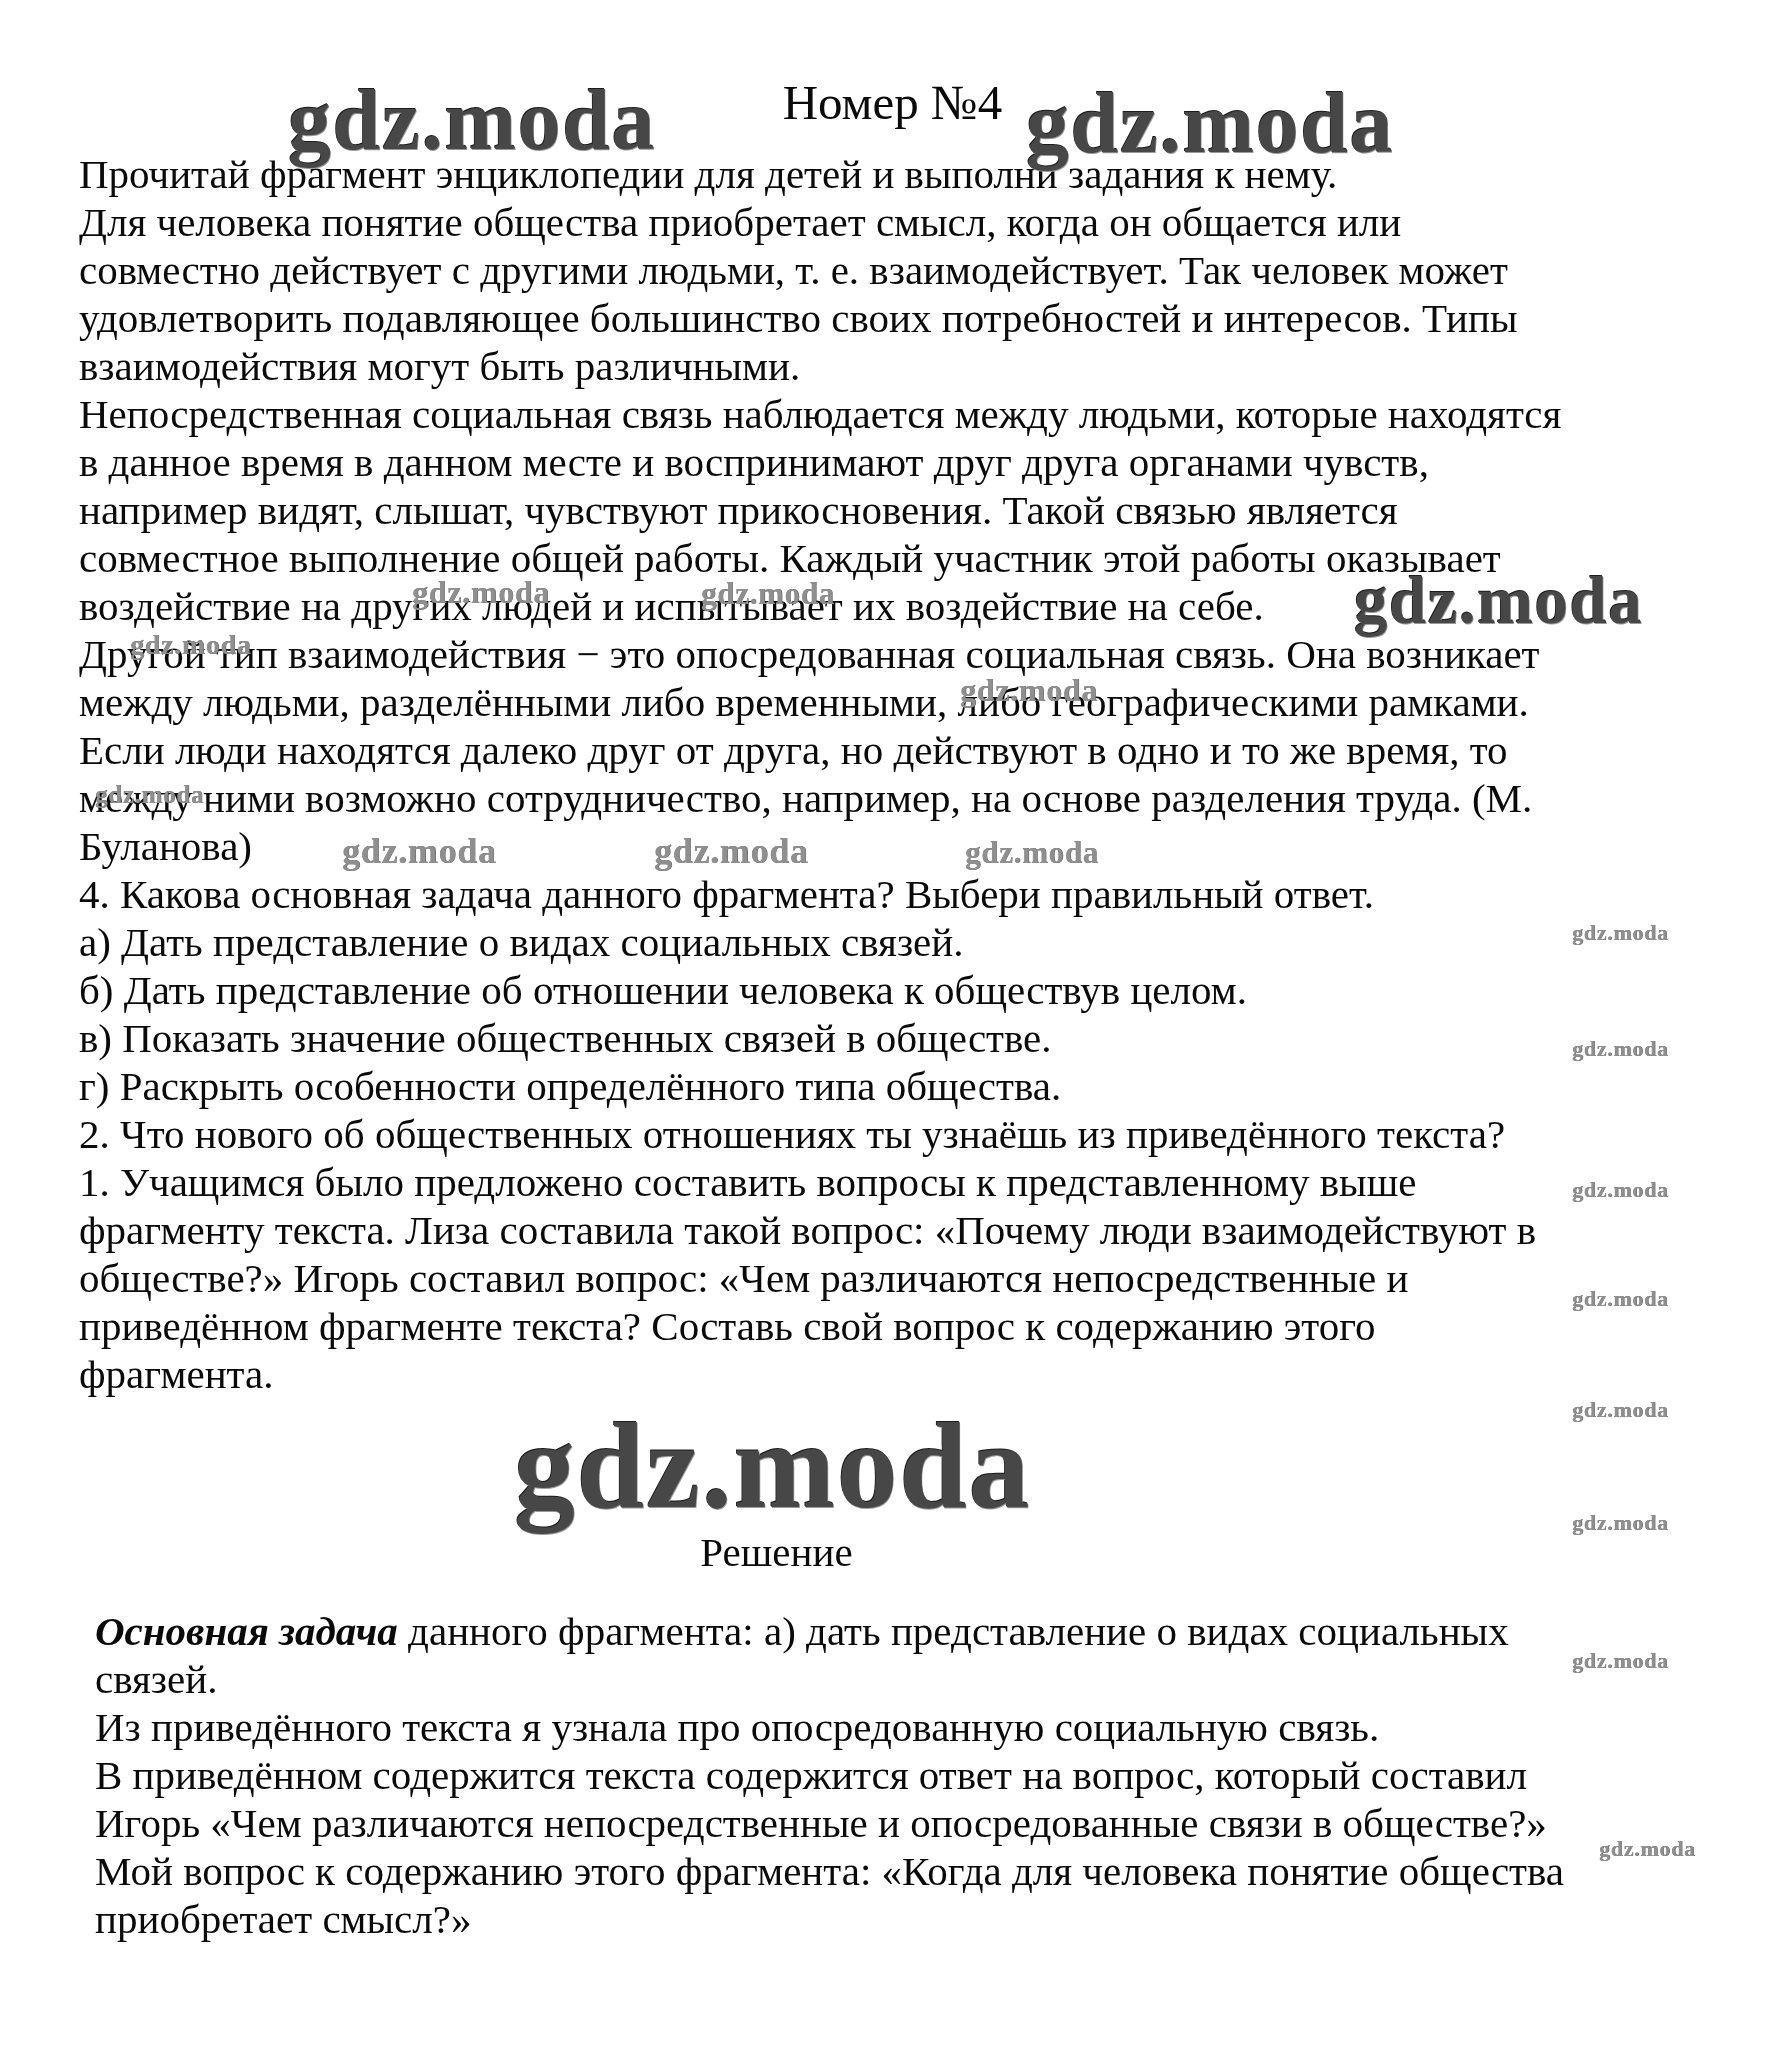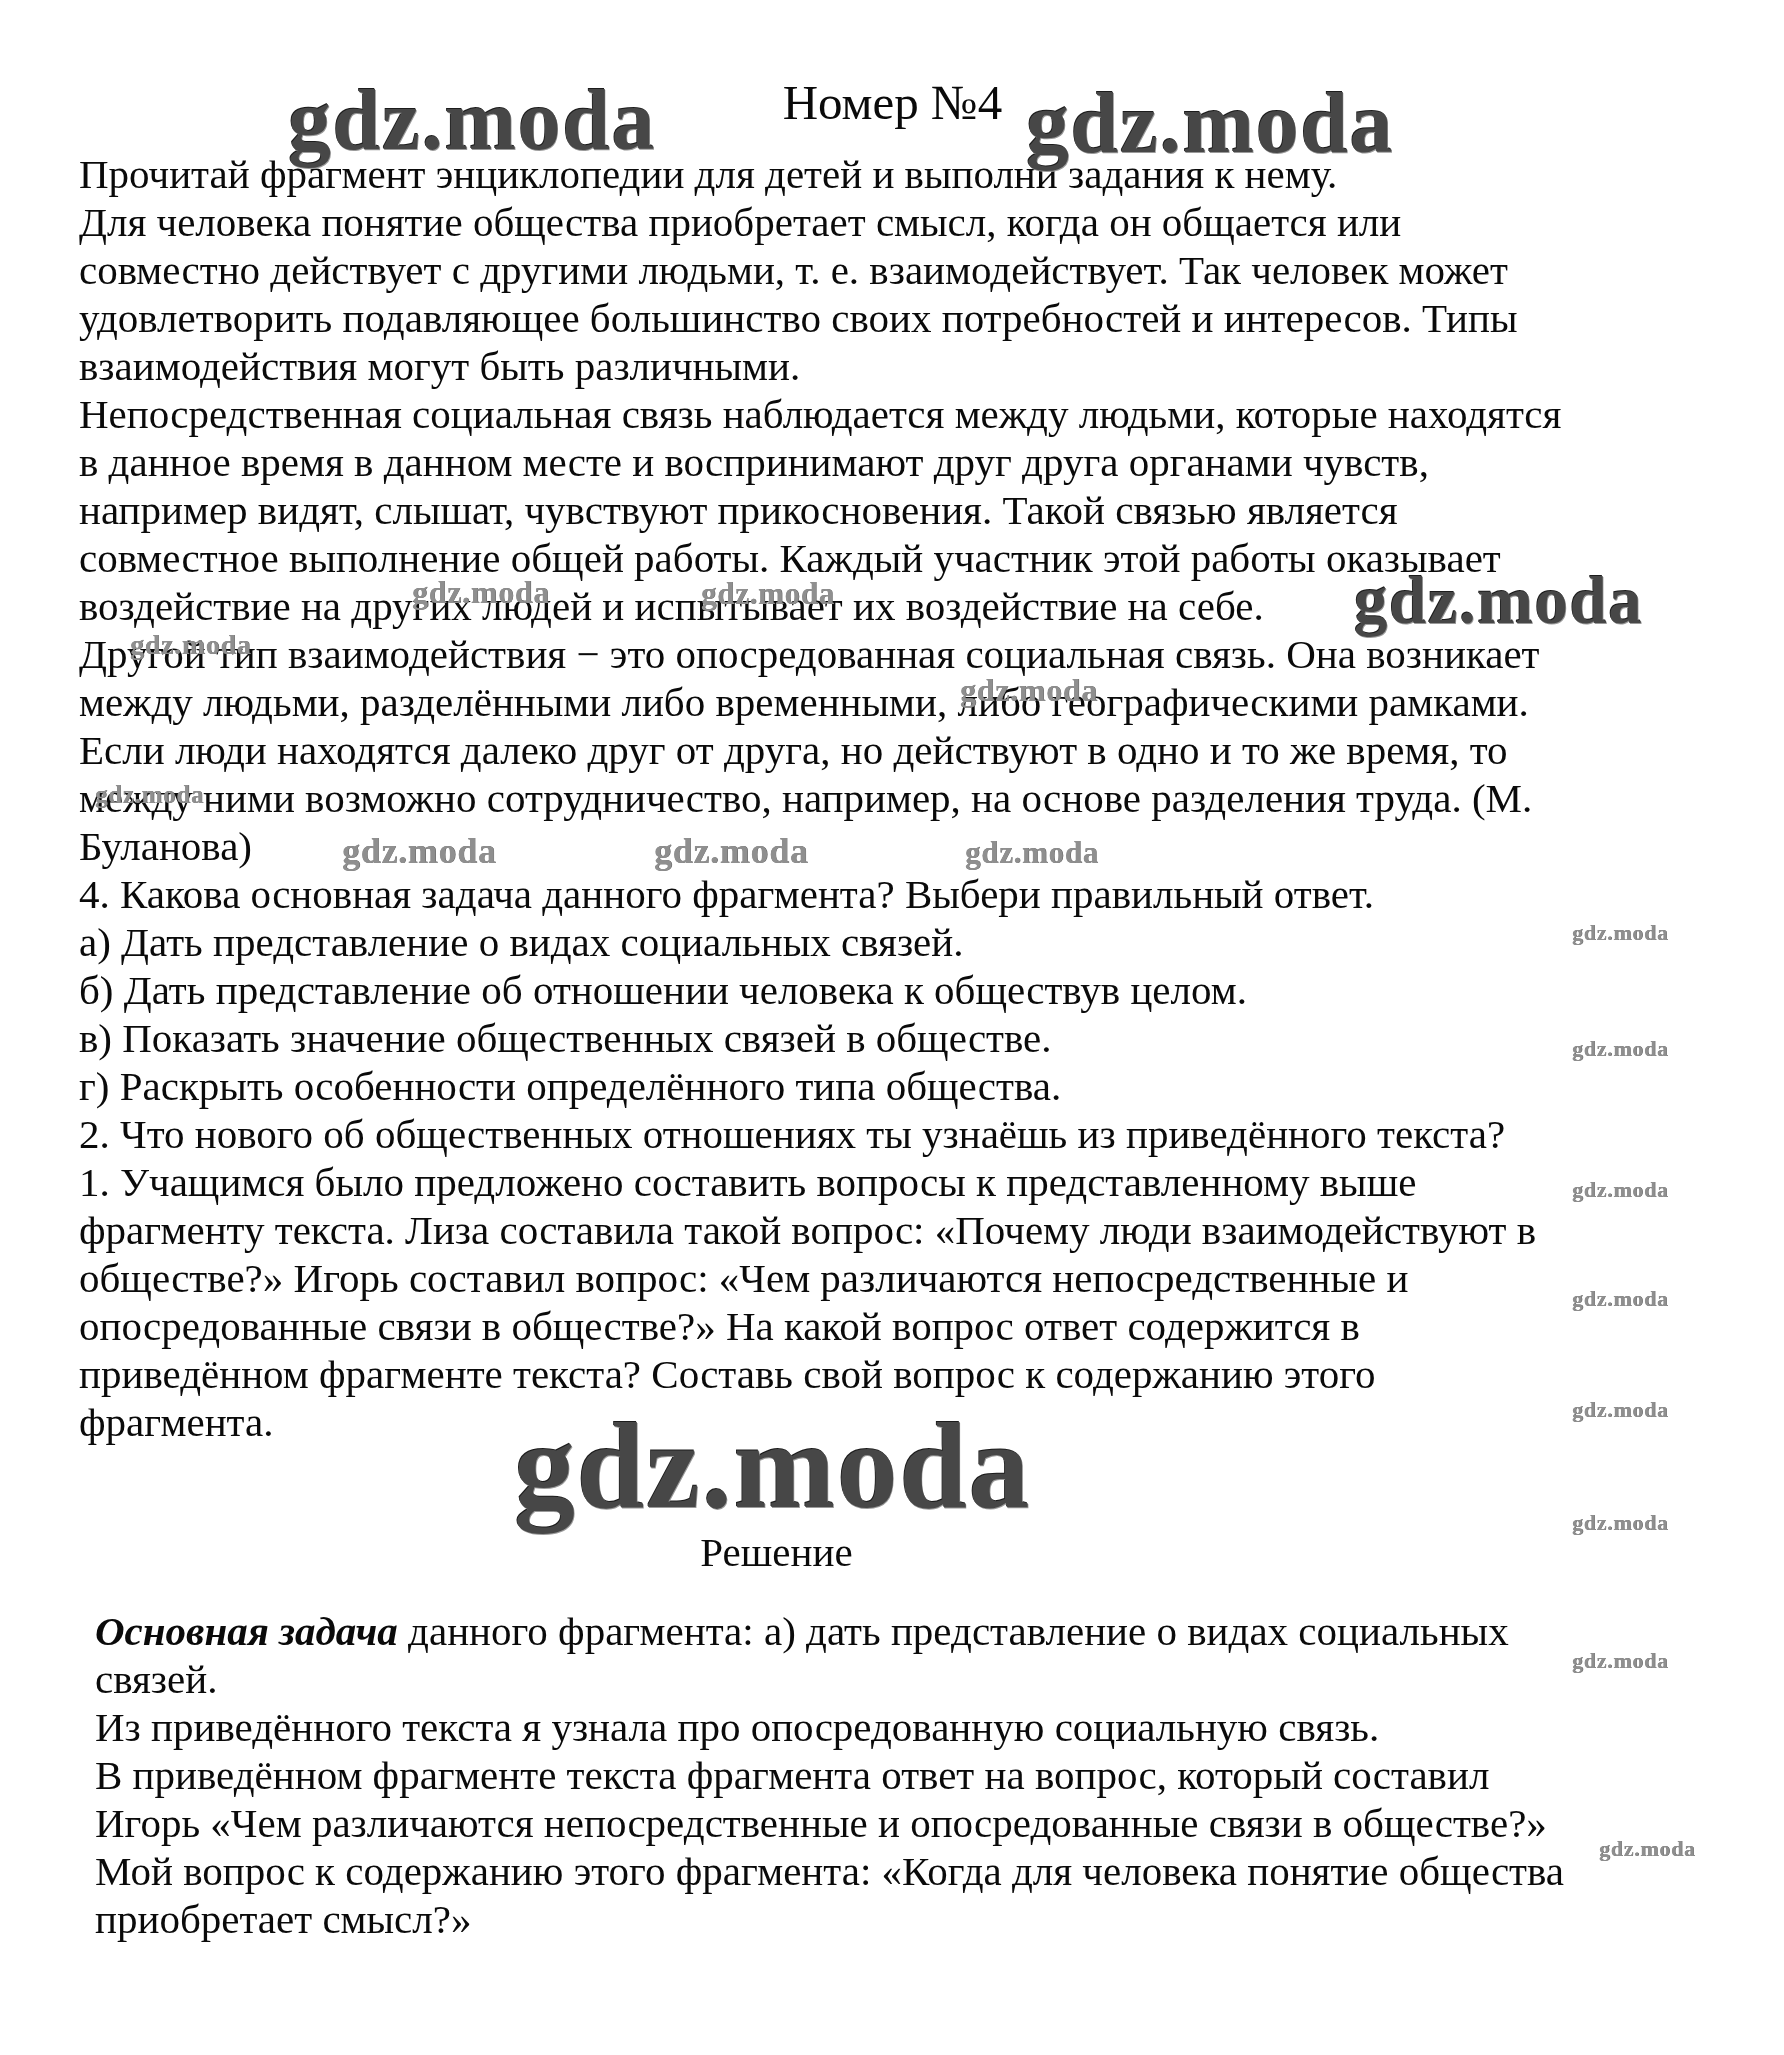--- a/index.html
+++ b/index.html
@@ -65,32 +65,31 @@
   <div class="line">Буланова)</div>
   <div class="line">4. Какова основная задача данного фрагмента? Выбери правильный ответ.</div>
   <div class="line">а) Дать представление о видах социальных связей.</div>
   <div class="line">б) Дать представление об отношении человека к обществув целом.</div>
   <div class="line">в) Показать значение общественных связей в обществе.</div>
   <div class="line">г) Раскрыть особенности определённого типа общества.</div>
   <div class="line">2. Что нового об общественных отношениях ты узнаёшь из приведённого текста?</div>
   <div class="line">1. Учащимся было предложено составить вопросы к представленному выше</div>
   <div class="line">фрагменту текста. Лиза составила такой вопрос: «Почему люди взаимодействуют в</div>
   <div class="line">обществе?» Игорь составил вопрос: «Чем различаются непосредственные и</div>
-  <div class="line">опосредованные связи в обществе?» На какой вопрос ответ содержится в</div>
   <div class="line">приведённом фрагменте текста? Составь свой вопрос к содержанию этого</div>
   <div class="line">фрагмента.</div>
 </div>
 
 <div class="solution-heading">Решение</div>
 
 <div class="solution-lines">
   <div class="line"><span class="bold">Основная задача</span><span> данного фрагмента: а) дать представление о видах социальных</span></div>
   <div class="line">связей.</div>
   <div class="line">Из приведённого текста я узнала про опосредованную социальную связь.</div>
-  <div class="line">В приведённом фрагменте текста фрагмента ответ на вопрос, который составил</div>
+  <div class="line">В приведённом содержится текста содержится ответ на вопрос, который составил</div>
   <div class="line">Игорь «Чем различаются непосредственные и опосредованные связи в обществе?»</div>
   <div class="line">Мой вопрос к содержанию этого фрагмента: «Когда для человека понятие общества</div>
   <div class="line">приобретает смысл?»</div>
 </div>
 
 <span class="wm wm-big" style="left:288px;top:77px;font-size:86px;">gdz.moda</span>
 <span class="wm wm-big" style="left:1026px;top:80px;font-size:86px;">gdz.moda</span>
 <span class="wm wm-big" style="left:1354px;top:567px;font-size:67px;">gdz.moda</span>
 <span class="wm wm-big" style="left:514px;top:1405px;font-size:122px;">gdz.moda</span>
 

